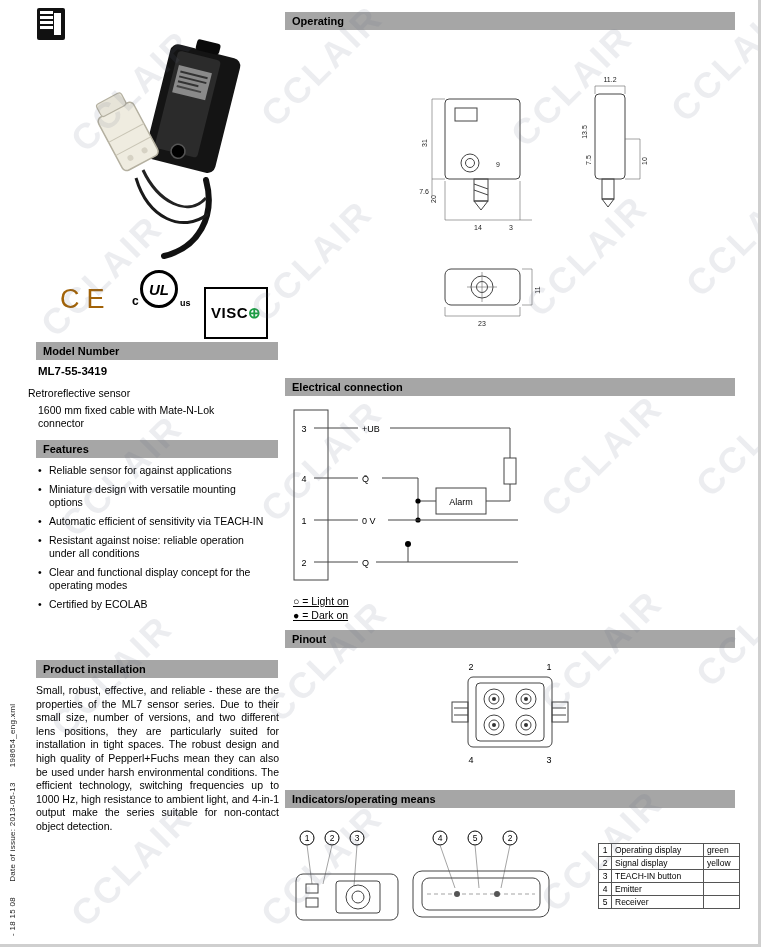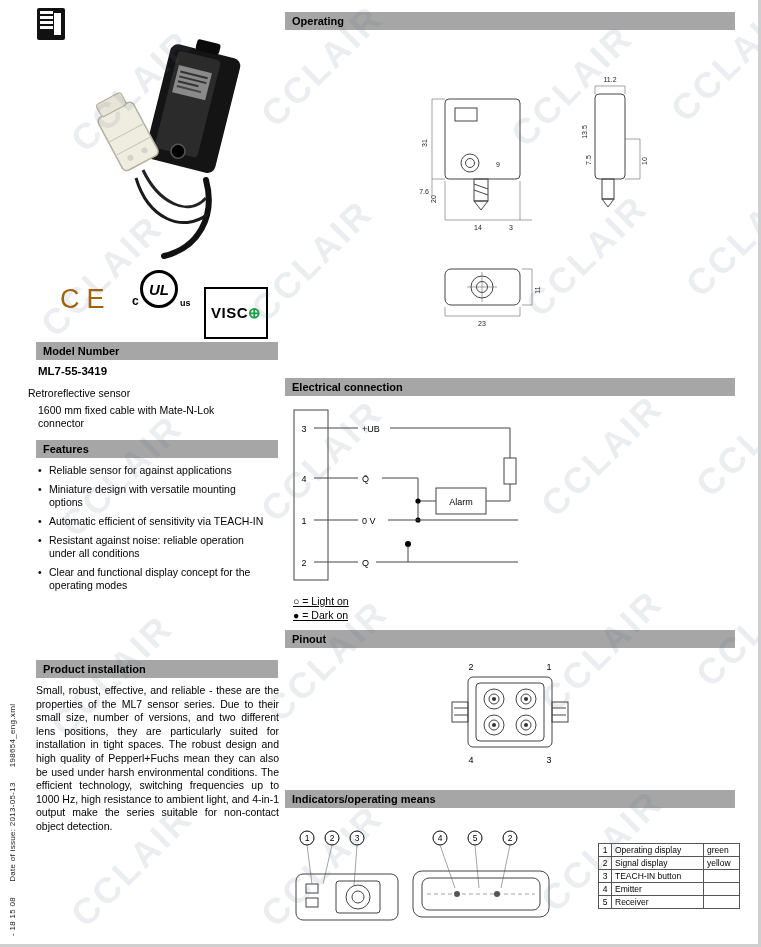--- a/index.html
+++ b/index.html
@@ -137,20 +137,21 @@
   <div class="abs model-type txt">Retroreflective sensor</div>
   <div class="abs model-desc txt">1600 mm fixed cable with Mate-N-Lok connector</div>
 
   <div class="bar bar-left" style="top:440px">Features</div>
   <ul class="abs features-list">
     <li>Reliable sensor for against applications</li>
     <li>Miniature design with versatile mounting options</li>
     <li>Automatic efficient of sensitivity via TEACH-IN</li>
     <li>Resistant against noise: reliable operation under all conditions</li>
     <li>Clear and functional display concept for the operating modes</li>
+    <li>Certified by ECOLAB</li>
   </ul>
 
   <div class="bar bar-left" style="top:660px">Product installation</div>
   <div class="abs prod-info">Small, robust, effective, and reliable - these are the properties of the ML7 sensor series. Due to their small size, number of versions, and two different lens positions, they are particularly suited for installation in tight spaces. The robust design and high quality of Pepperl+Fuchs mean they can also be used under harsh environmental conditions. The efficient technology, switching frequencies up to 1000 Hz, high resistance to ambient light, and 4-in-1 output make the series suitable for non-contact object detection.</div>
 
   <div class="bar bar-right" style="top:12px">Operating</div>
   <svg class="abs" style="left:370px;top:44px" width="360" height="320" viewBox="0 0 360 320">
 
     <rect class="ln" x="75" y="55" width="75" height="80" rx="4"></rect>
     <rect class="ln" x="85" y="64" width="22" height="13"></rect>

